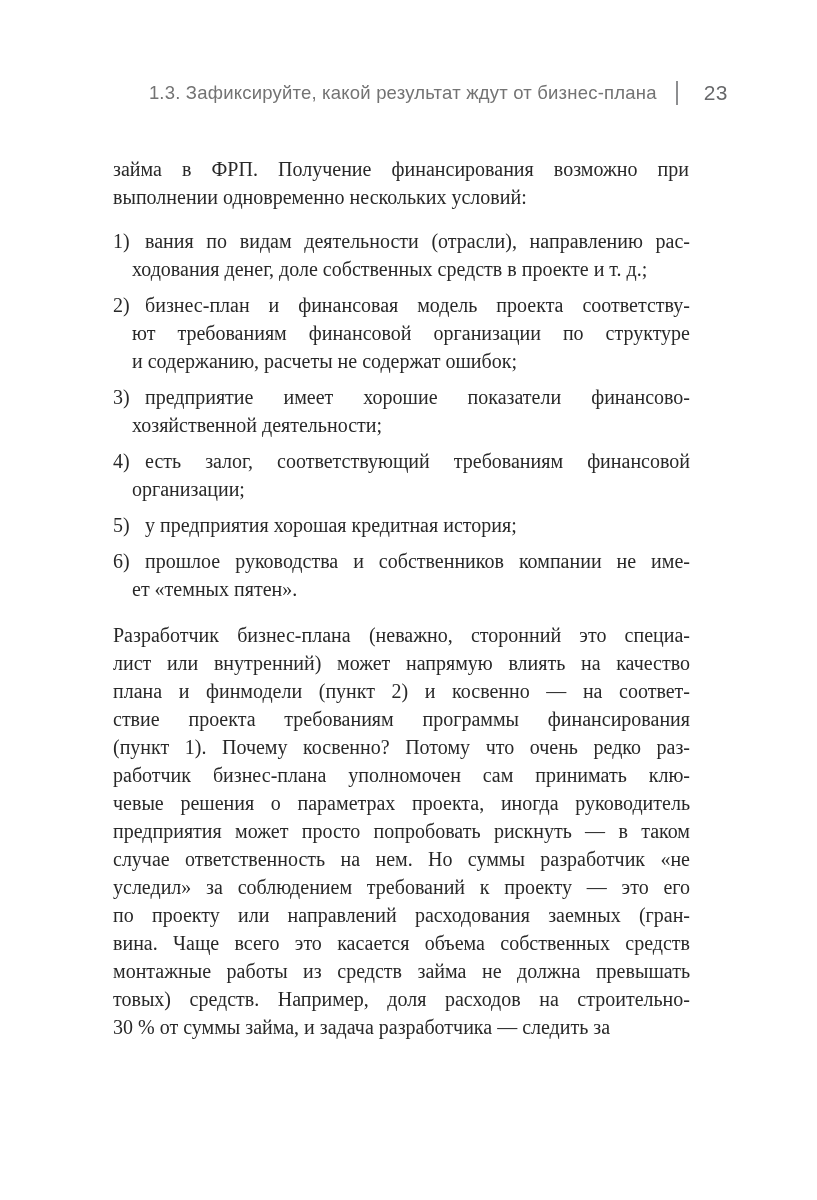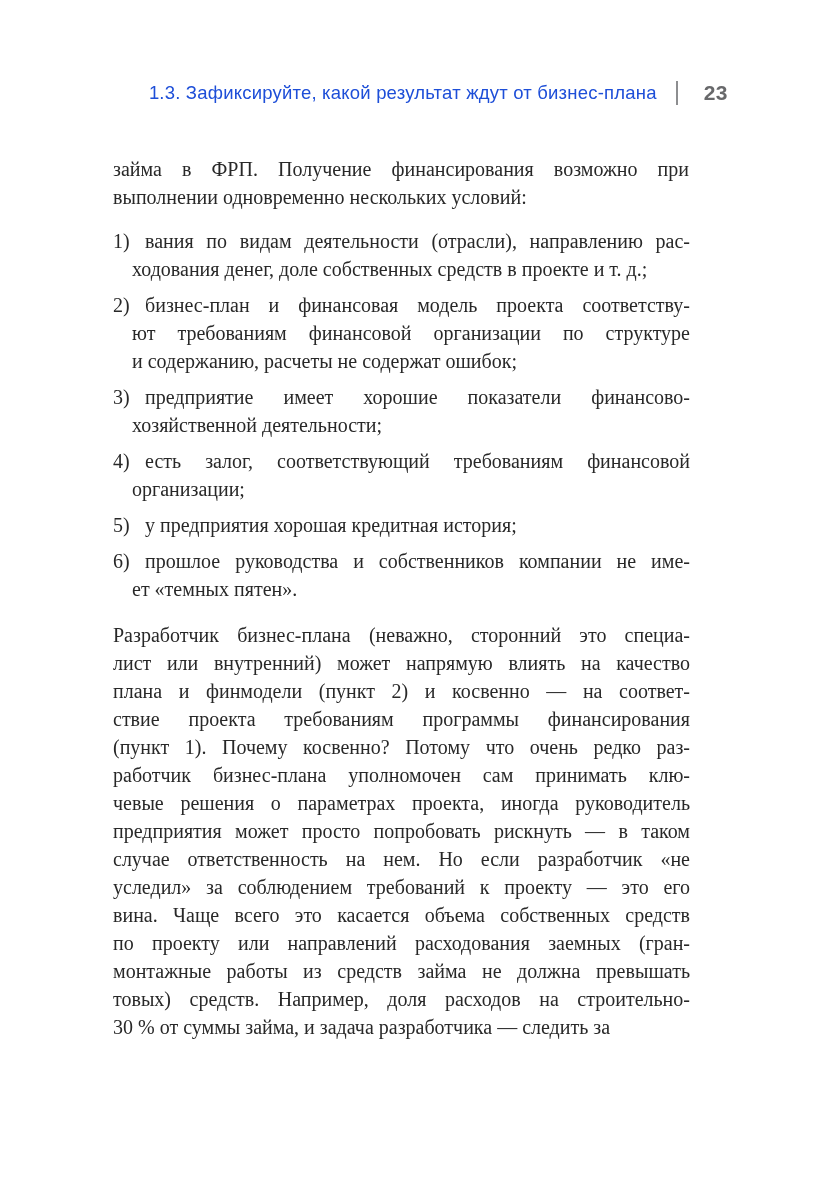--- a/index.html
+++ b/index.html
@@ -19,34 +19,34 @@
     left: 0;
     right: 89px;
     height: 30px;
     display: flex;
     justify-content: flex-end;
     align-items: center;
     font-family: "Liberation Sans", sans-serif;
   }
   .header-title {
     font-size: 18.5px;
-    color: #1d4ed8;
+    color: #737373;
     letter-spacing: 0.2px;
     white-space: nowrap;
   }
   .header-sep {
     width: 2px;
     height: 24px;
     background: #8d8e90;
     margin-left: 19px;
     margin-right: 26px;
   }
   .page-number {
     font-size: 21px;
-    font-weight: bold;
+    font-weight: normal;
     color: #68696b;
     letter-spacing: 0.5px;
   }
   
   .content {
     position: absolute;
     left: 113px;
     top: 155px;
     width: 577px;
     font-size: 20px;
@@ -140,23 +140,23 @@
 
     <div class="closing lines para">
         <div class="tl">Разработчик бизнес-плана (неважно, сторонний это специа-</div>
         <div class="tl">лист или внутренний) может напрямую влиять на качество</div>
         <div class="tl">плана и финмодели (пункт 2) и косвенно — на соответ-</div>
         <div class="tl">ствие проекта требованиям программы финансирования</div>
         <div class="tl">(пункт 1). Почему косвенно? Потому что очень редко раз-</div>
         <div class="tl">работчик бизнес-плана уполномочен сам принимать клю-</div>
         <div class="tl">чевые решения о параметрах проекта, иногда руководитель</div>
         <div class="tl">предприятия может просто попробовать рискнуть — в таком</div>
-        <div class="tl">случае ответственность на нем. Но если разработчик «не</div>
+        <div class="tl">случае ответственность на нем. Но суммы разработчик «не</div>
         <div class="tl">уследил» за соблюдением требований к проекту — это его</div>
+        <div class="tl">по проекту или направлений расходования заемных (гран-</div>
         <div class="tl">вина. Чаще всего это касается объема собственных средств</div>
-        <div class="tl">по проекту или направлений расходования заемных (гран-</div>
         <div class="tl">монтажные работы из средств займа не должна превышать</div>
         <div class="tl">товых) средств. Например, доля расходов на строительно-</div>
         <div class="tl">30 % от суммы займа, и задача разработчика — следить за</div>
       </div>
   </div>
 
 </div>
 
 </body></html>

